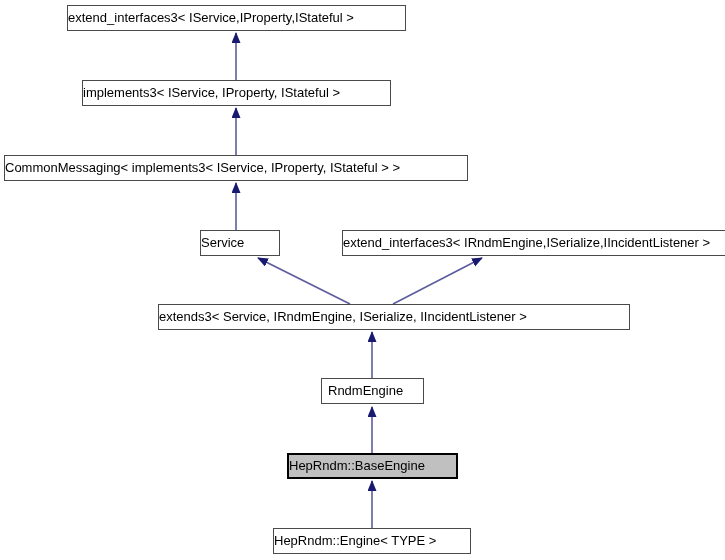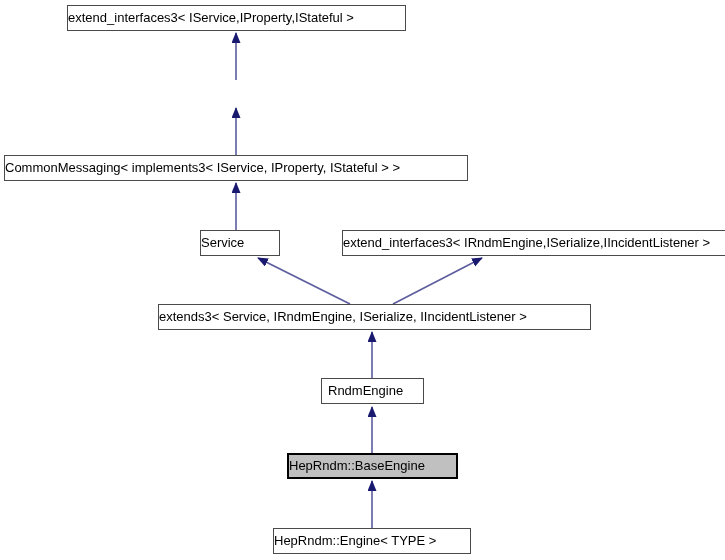--- a/index.html
+++ b/index.html
@@ -77,28 +77,29 @@
     <line class="edge-line" x1="236" y1="230" x2="236" y2="183" marker-end="url(#arrowhead)"></line>
     <line class="edge-line" x1="350" y1="304" x2="258" y2="258" marker-end="url(#arrowhead)"></line>
     <line class="edge-line" x1="393" y1="304" x2="482" y2="258" marker-end="url(#arrowhead)"></line>
     <line class="edge-line" x1="372" y1="378" x2="372" y2="332" marker-end="url(#arrowhead)"></line>
     <line class="edge-line" x1="372" y1="453" x2="372" y2="407" marker-end="url(#arrowhead)"></line>
     <line class="edge-line" x1="372" y1="528" x2="372" y2="481" marker-end="url(#arrowhead)"></line>
   </svg>
 
   <div class="node" style="left:67px; top:5px; width:339px;">extend_interfaces3&lt; IService,IProperty,IStateful &gt;</div>
 
+  <div class="node" style="left:82px; top:80px; width:309px;">implements3&lt; IService, IProperty, IStateful &gt;</div>
 
   <div class="node" style="left:4px; top:155px; width:464px;">CommonMessaging&lt; implements3&lt; IService, IProperty, IStateful &gt; &gt;</div>
 
   <div class="node" style="left:200px; top:230px; width:80px;">Service</div>
 
   <div class="node" style="left:296px; top:230px; width:425px;margin-left:46px;">extend_interfaces3&lt; IRndmEngine,ISerialize,IIncidentListener &gt;</div>
 
-  <div class="node" style="left:158px; top:304px; width:433px;">extends3&lt; Service, IRndmEngine, ISerialize, IIncidentListener &gt;</div>
+  <div class="node" style="left:158px; top:304px; width:472px;">extends3&lt; Service, IRndmEngine, ISerialize, IIncidentListener &gt;</div>
 
   <div class="node" style="left:321px; top:378px; width:103px;padding-left:6px;">RndmEngine</div>
 
   <div class="node current" style="left:287px; top:453px; width:171px;">HepRndm::BaseEngine</div>
 
   <div class="node" style="left:273px; top:528px; width:198px;">HepRndm::Engine&lt; TYPE &gt;</div>
 
 </div>
 
 </body></html>

